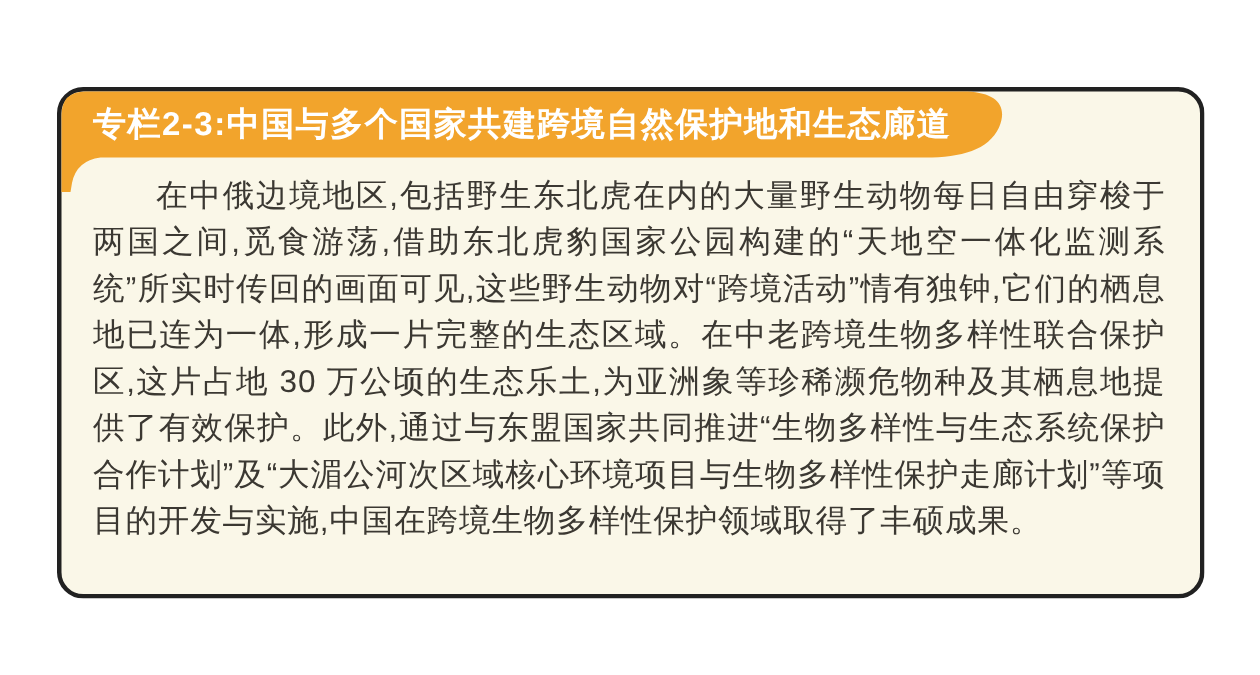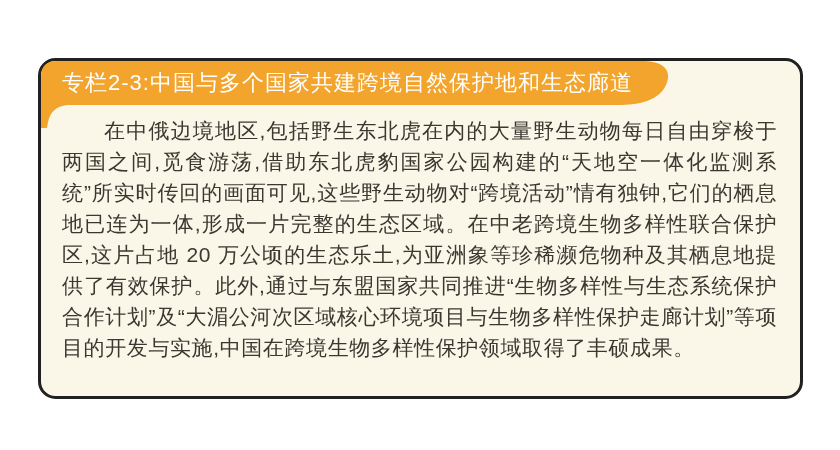--- a/index.html
+++ b/index.html
@@ -46,21 +46,21 @@
     left: 3px;
     top: 3px;
     width: 610px;
     height: 44px;
     display: flex;
     align-items: center;
     padding-left: 21px;
     box-sizing: border-box;
     color: #FFFFFF;
     font-size: 22px;
-    font-weight: normal;
+    font-weight: bold;
     letter-spacing: 1px;
     white-space: nowrap;
   }
   .body-text {
     position: absolute;
     left: 24px;
     top: 57px;
     width: 715px;
     color: #3B3832;
     font-size: 21px;
@@ -83,16 +83,16 @@
       <path class="band" d="M 3,70 L 3,19 Q 3,3 19,3 L 607,3
                C 627,4 634,13 628,27
                C 621,42 603,47 579,47
                L 29,47
                Q 13,49 10,64
                L 9,70 Z" fill="#F2A42C"></path>
     </svg>
 
     <div class="band-title">专栏2-3:中国与多个国家共建跨境自然保护地和生态廊道</div>
 
-    <div class="body-text">在中俄边境地区,包括野生东北虎在内的大量野生动物每日自由穿梭于两国之间,觅食游荡,借助东北虎豹国家公园构建的“天地空一体化监测系统”所实时传回的画面可见,这些野生动物对“跨境活动”情有独钟,它们的栖息地已连为一体,形成一片完整的生态区域。在中老跨境生物多样性联合保护区,这片占地 20 万公顷的生态乐土,为亚洲象等珍稀濒危物种及其栖息地提供了有效保护。此外,通过与东盟国家共同推进“生物多样性与生态系统保护合作计划”及“大湄公河次区域核心环境项目与生物多样性保护走廊计划”等项目的开发与实施,中国在跨境生物多样性保护领域取得了丰硕成果。</div>
+    <div class="body-text">在中俄边境地区,包括野生东北虎在内的大量野生动物每日自由穿梭于两国之间,觅食游荡,借助东北虎豹国家公园构建的“天地空一体化监测系统”所实时传回的画面可见,这些野生动物对“跨境活动”情有独钟,它们的栖息地已连为一体,形成一片完整的生态区域。在中老跨境生物多样性联合保护区,这片占地 30 万公顷的生态乐土,为亚洲象等珍稀濒危物种及其栖息地提供了有效保护。此外,通过与东盟国家共同推进“生物多样性与生态系统保护合作计划”及“大湄公河次区域核心环境项目与生物多样性保护走廊计划”等项目的开发与实施,中国在跨境生物多样性保护领域取得了丰硕成果。</div>
 
   </div>
 </div>
 
 </body></html>

